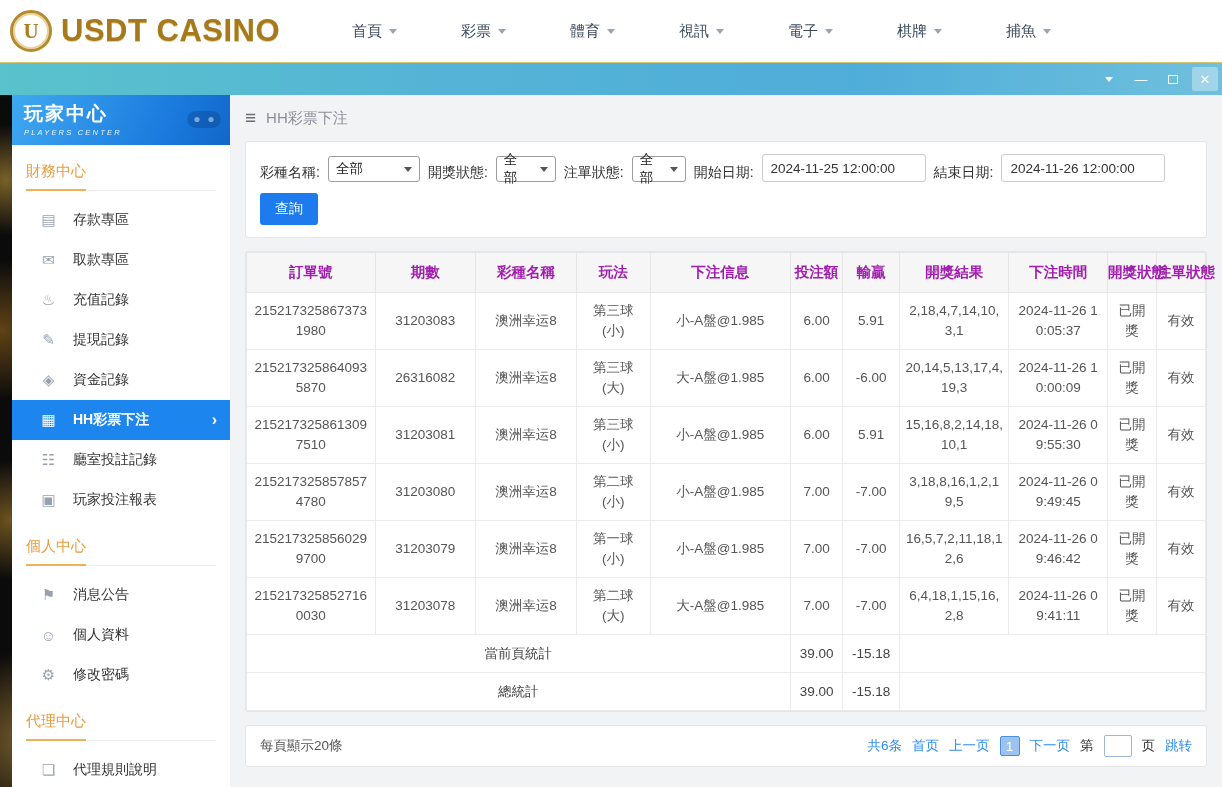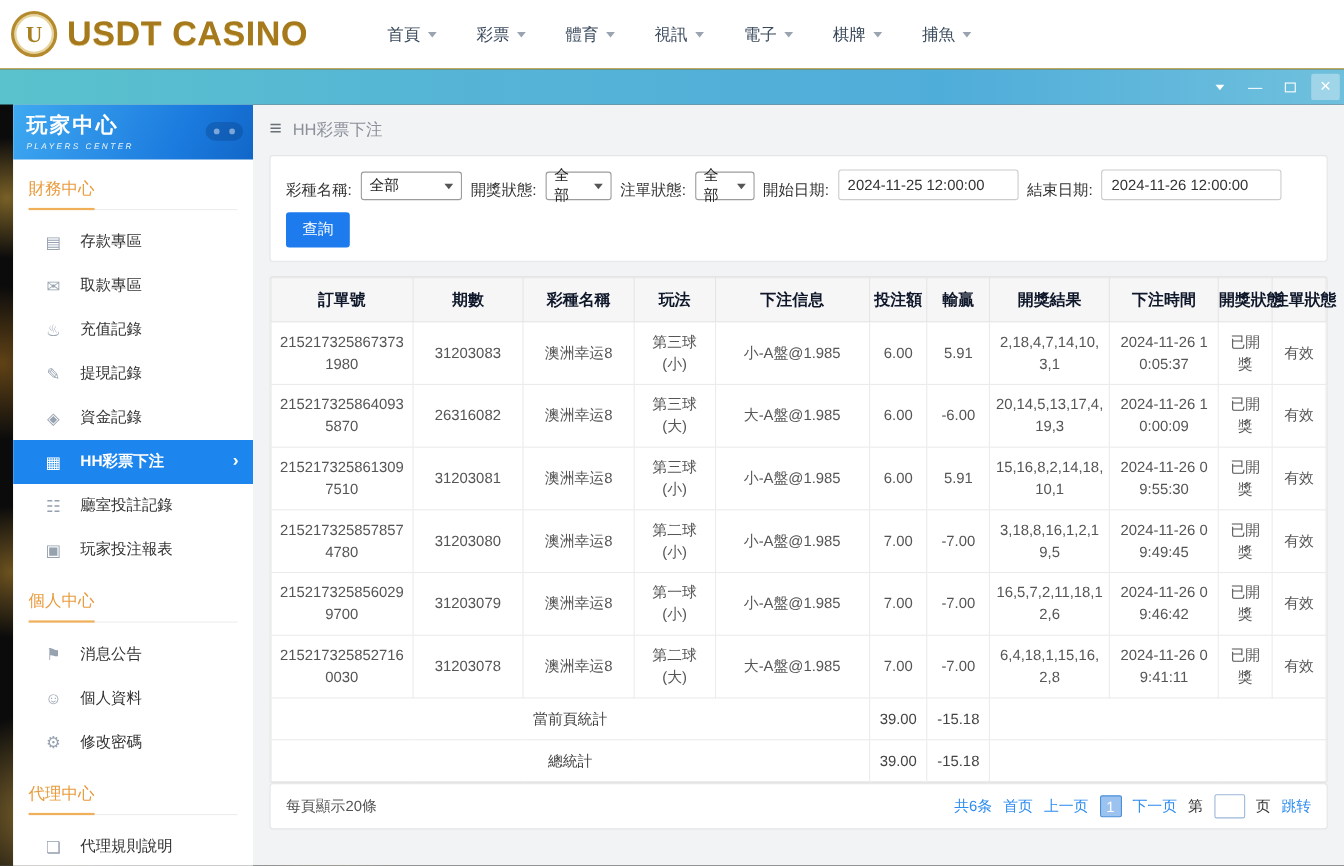--- a/index.html
+++ b/index.html
@@ -27,21 +27,21 @@
     background:#ffffff; display:flex; align-items:center; z-index:6;
   }
   .logo { display:flex; align-items:center; gap:9px; margin-left:10px; cursor:pointer; }
   .logo-emblem {
     width:42px; height:42px; border-radius:50%;
     border:3px solid #b48a2c; box-shadow:inset 0 0 0 2px #e7d49c;
     display:flex; align-items:center; justify-content:center;
     color:#a87e1f; font-weight:bold; font-size:21px; font-family:"Liberation Serif",serif;
   }
   .logo-text { font-size:31px; font-weight:800; letter-spacing:.5px; color:#a5791c; text-shadow:0 1px 0 #e3cf96; }
-  .nav-items { display:flex; gap:36px; margin-left:72px; }
+  .nav-items { display:flex; gap:64px; margin-left:72px; }
   .nav-item { display:flex; align-items:center; gap:7px; font-size:15px; color:#3a4a5c; cursor:pointer; }
   .caret-down {
     width:0; height:0; display:inline-block;
     border-left:4px solid transparent; border-right:4px solid transparent;
     border-top:5px solid #9aa4b0;
   }
 
   
   .titlebar {
     position:absolute; top:62px; left:0; width:100%; height:33px;
@@ -115,33 +115,33 @@
   }
   .btn-row { margin-top:11px; }
   .btn-primary {
     background:#1d7bee; color:#fff; border:none; border-radius:3px;
     padding:7px 15px; font-size:14px; cursor:pointer; font-family:inherit;
   }
 
   
   table { width:100%; border-collapse:collapse; table-layout:fixed; }
   th {
-    background:#f6f6f6; color:#0f172a; font-size:14.5px; font-weight:bold;
+    background:#f6f6f6; color:#a21caf; font-size:14.5px; font-weight:bold;
     border:1px solid #e5e5e5; padding:10px 0; text-align:center; white-space:nowrap;
   }
   td {
     border:1px solid #ebebeb; color:#555; font-size:13.5px; text-align:center;
     padding:8px 5px; word-break:break-all; line-height:1.45;
   }
   tr.data-row td { height:57px; }
   tr.summary td { height:38px; color:#444; }
 
   
   .footer-card {
-    height:42px; display:flex; align-items:center;
+    margin-top:13px; height:42px; display:flex; align-items:center;
     justify-content:space-between; padding:0 14px; font-size:13.5px;
   }
   .page-size { color:#555; }
   .pager { display:flex; align-items:center; gap:10px; }
   .pg-link { color:#2d8cf0; cursor:pointer; }
   .pg-current {
     min-width:20px; height:20px; padding:0 3px; display:flex; align-items:center; justify-content:center;
     background:#9cc3ef; border:1px solid #4a90d9; border-radius:2px; color:#fff; cursor:pointer;
   }
   .pg-text { color:#333; }

